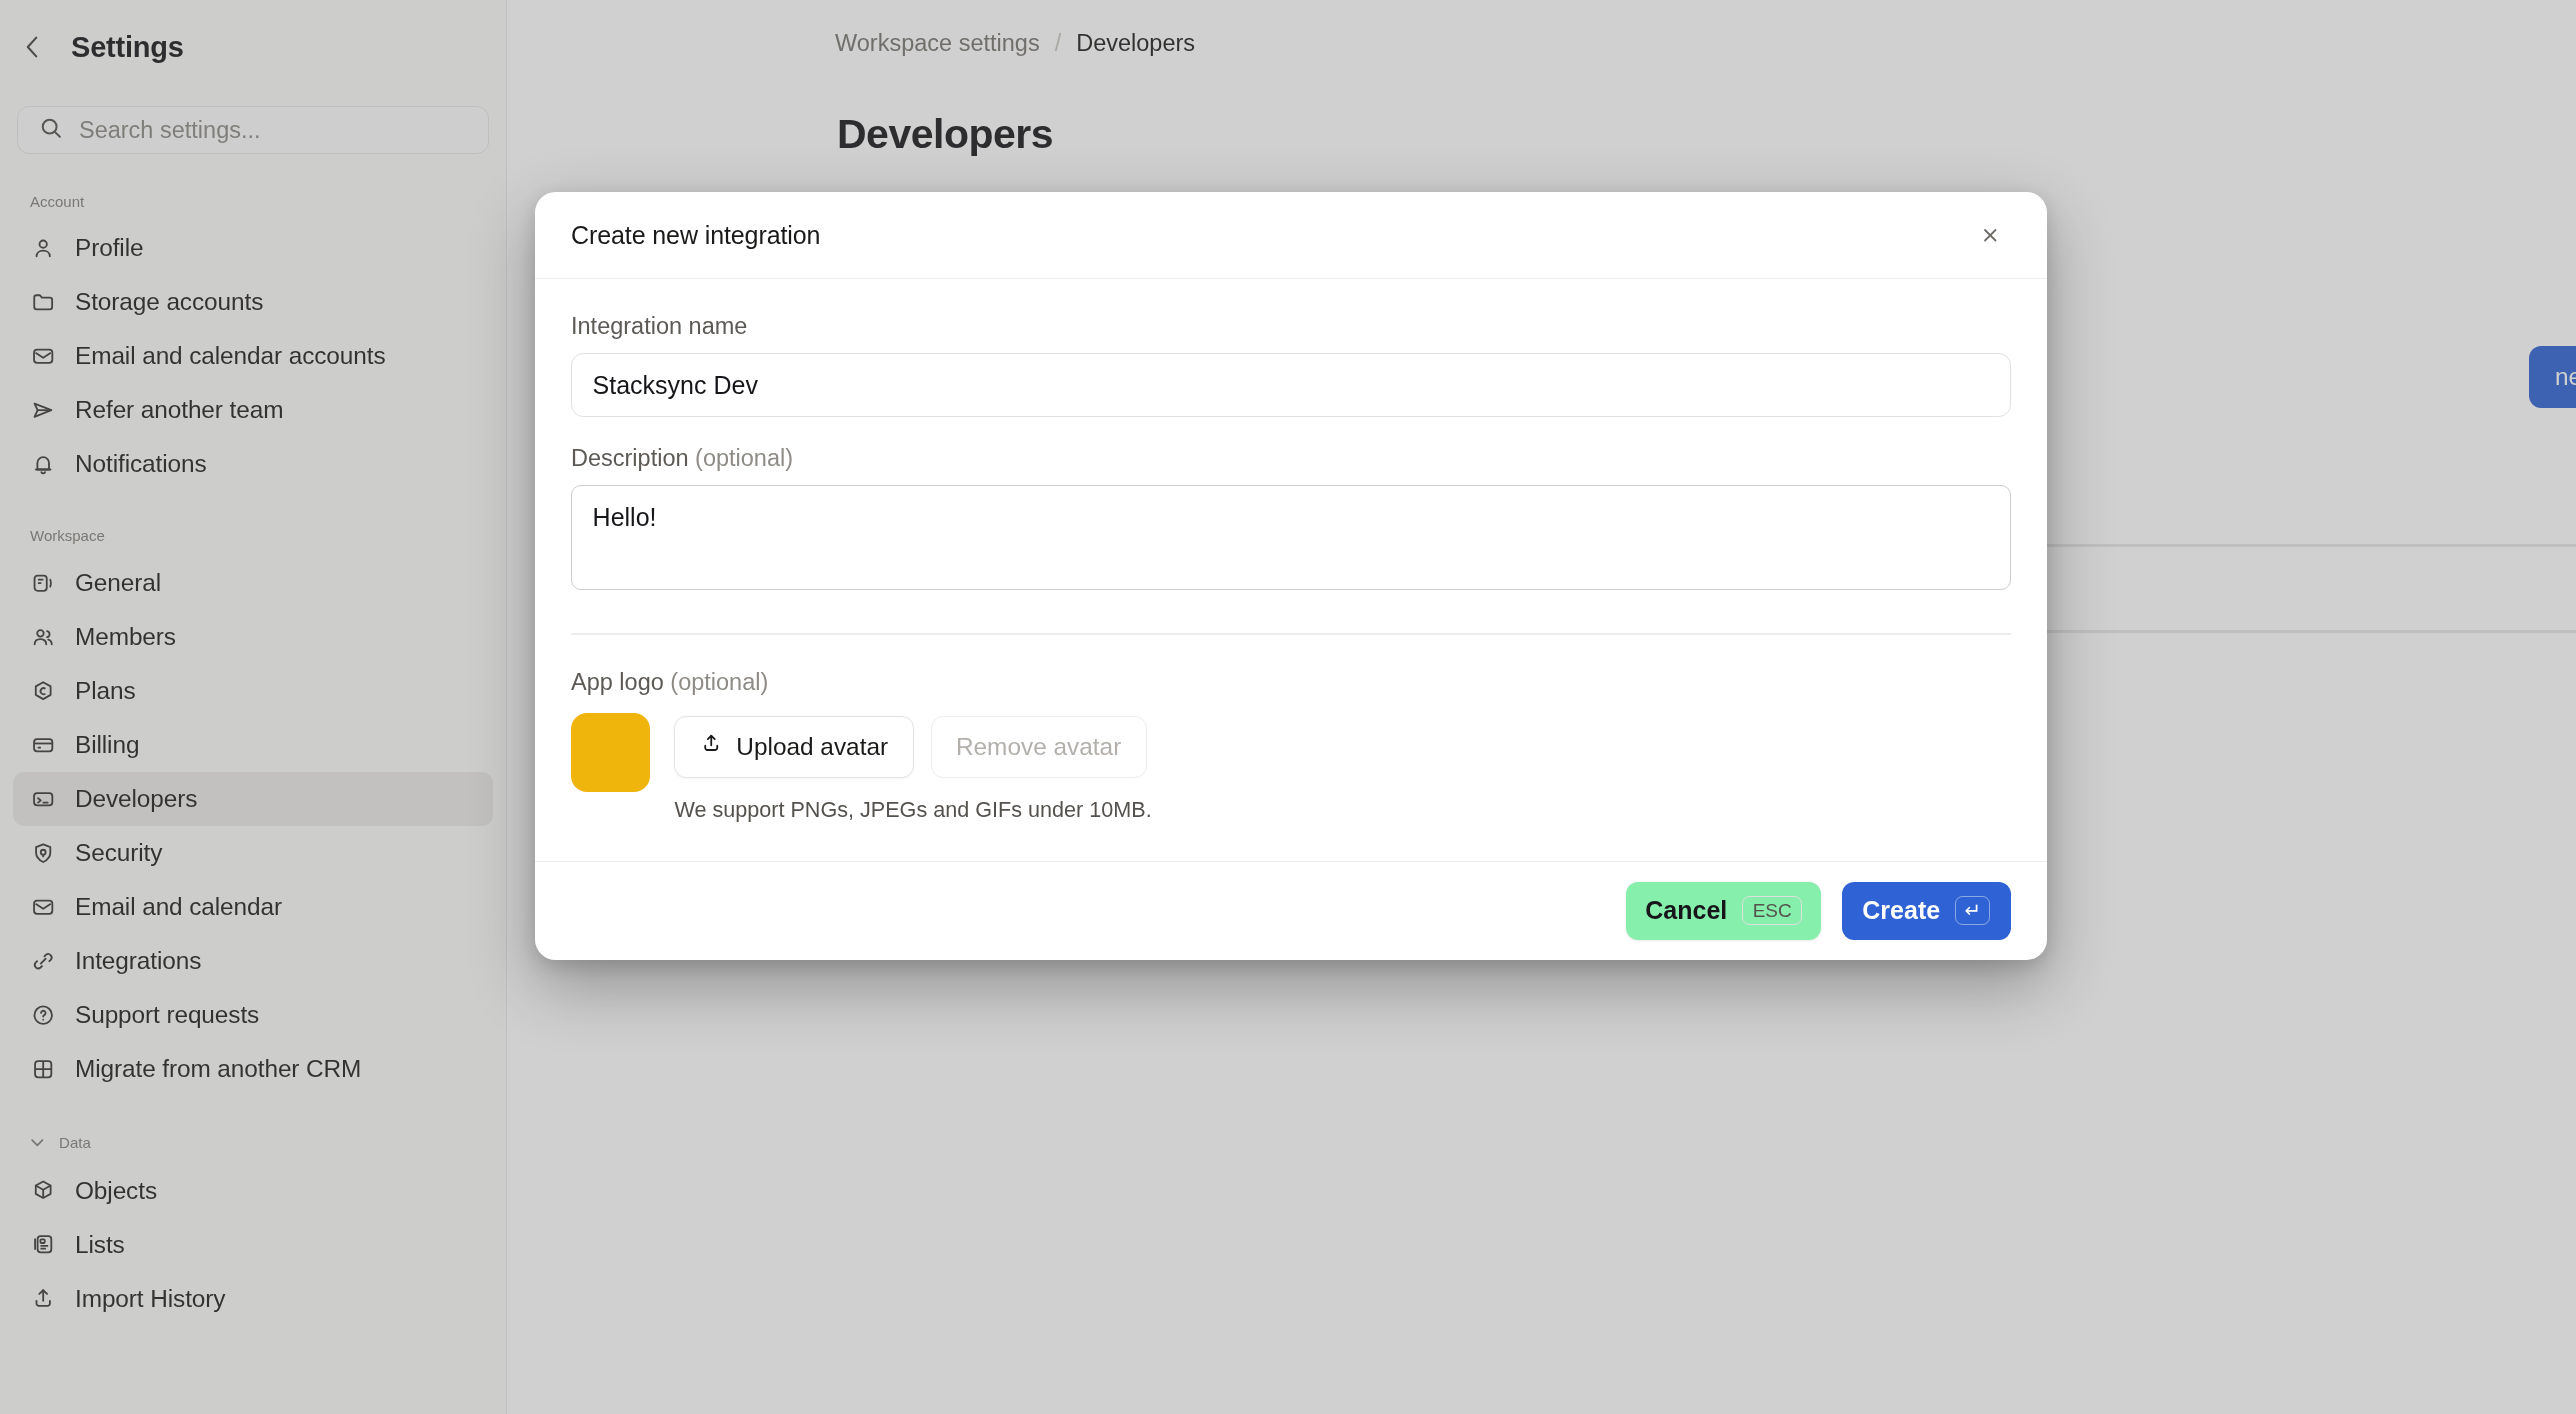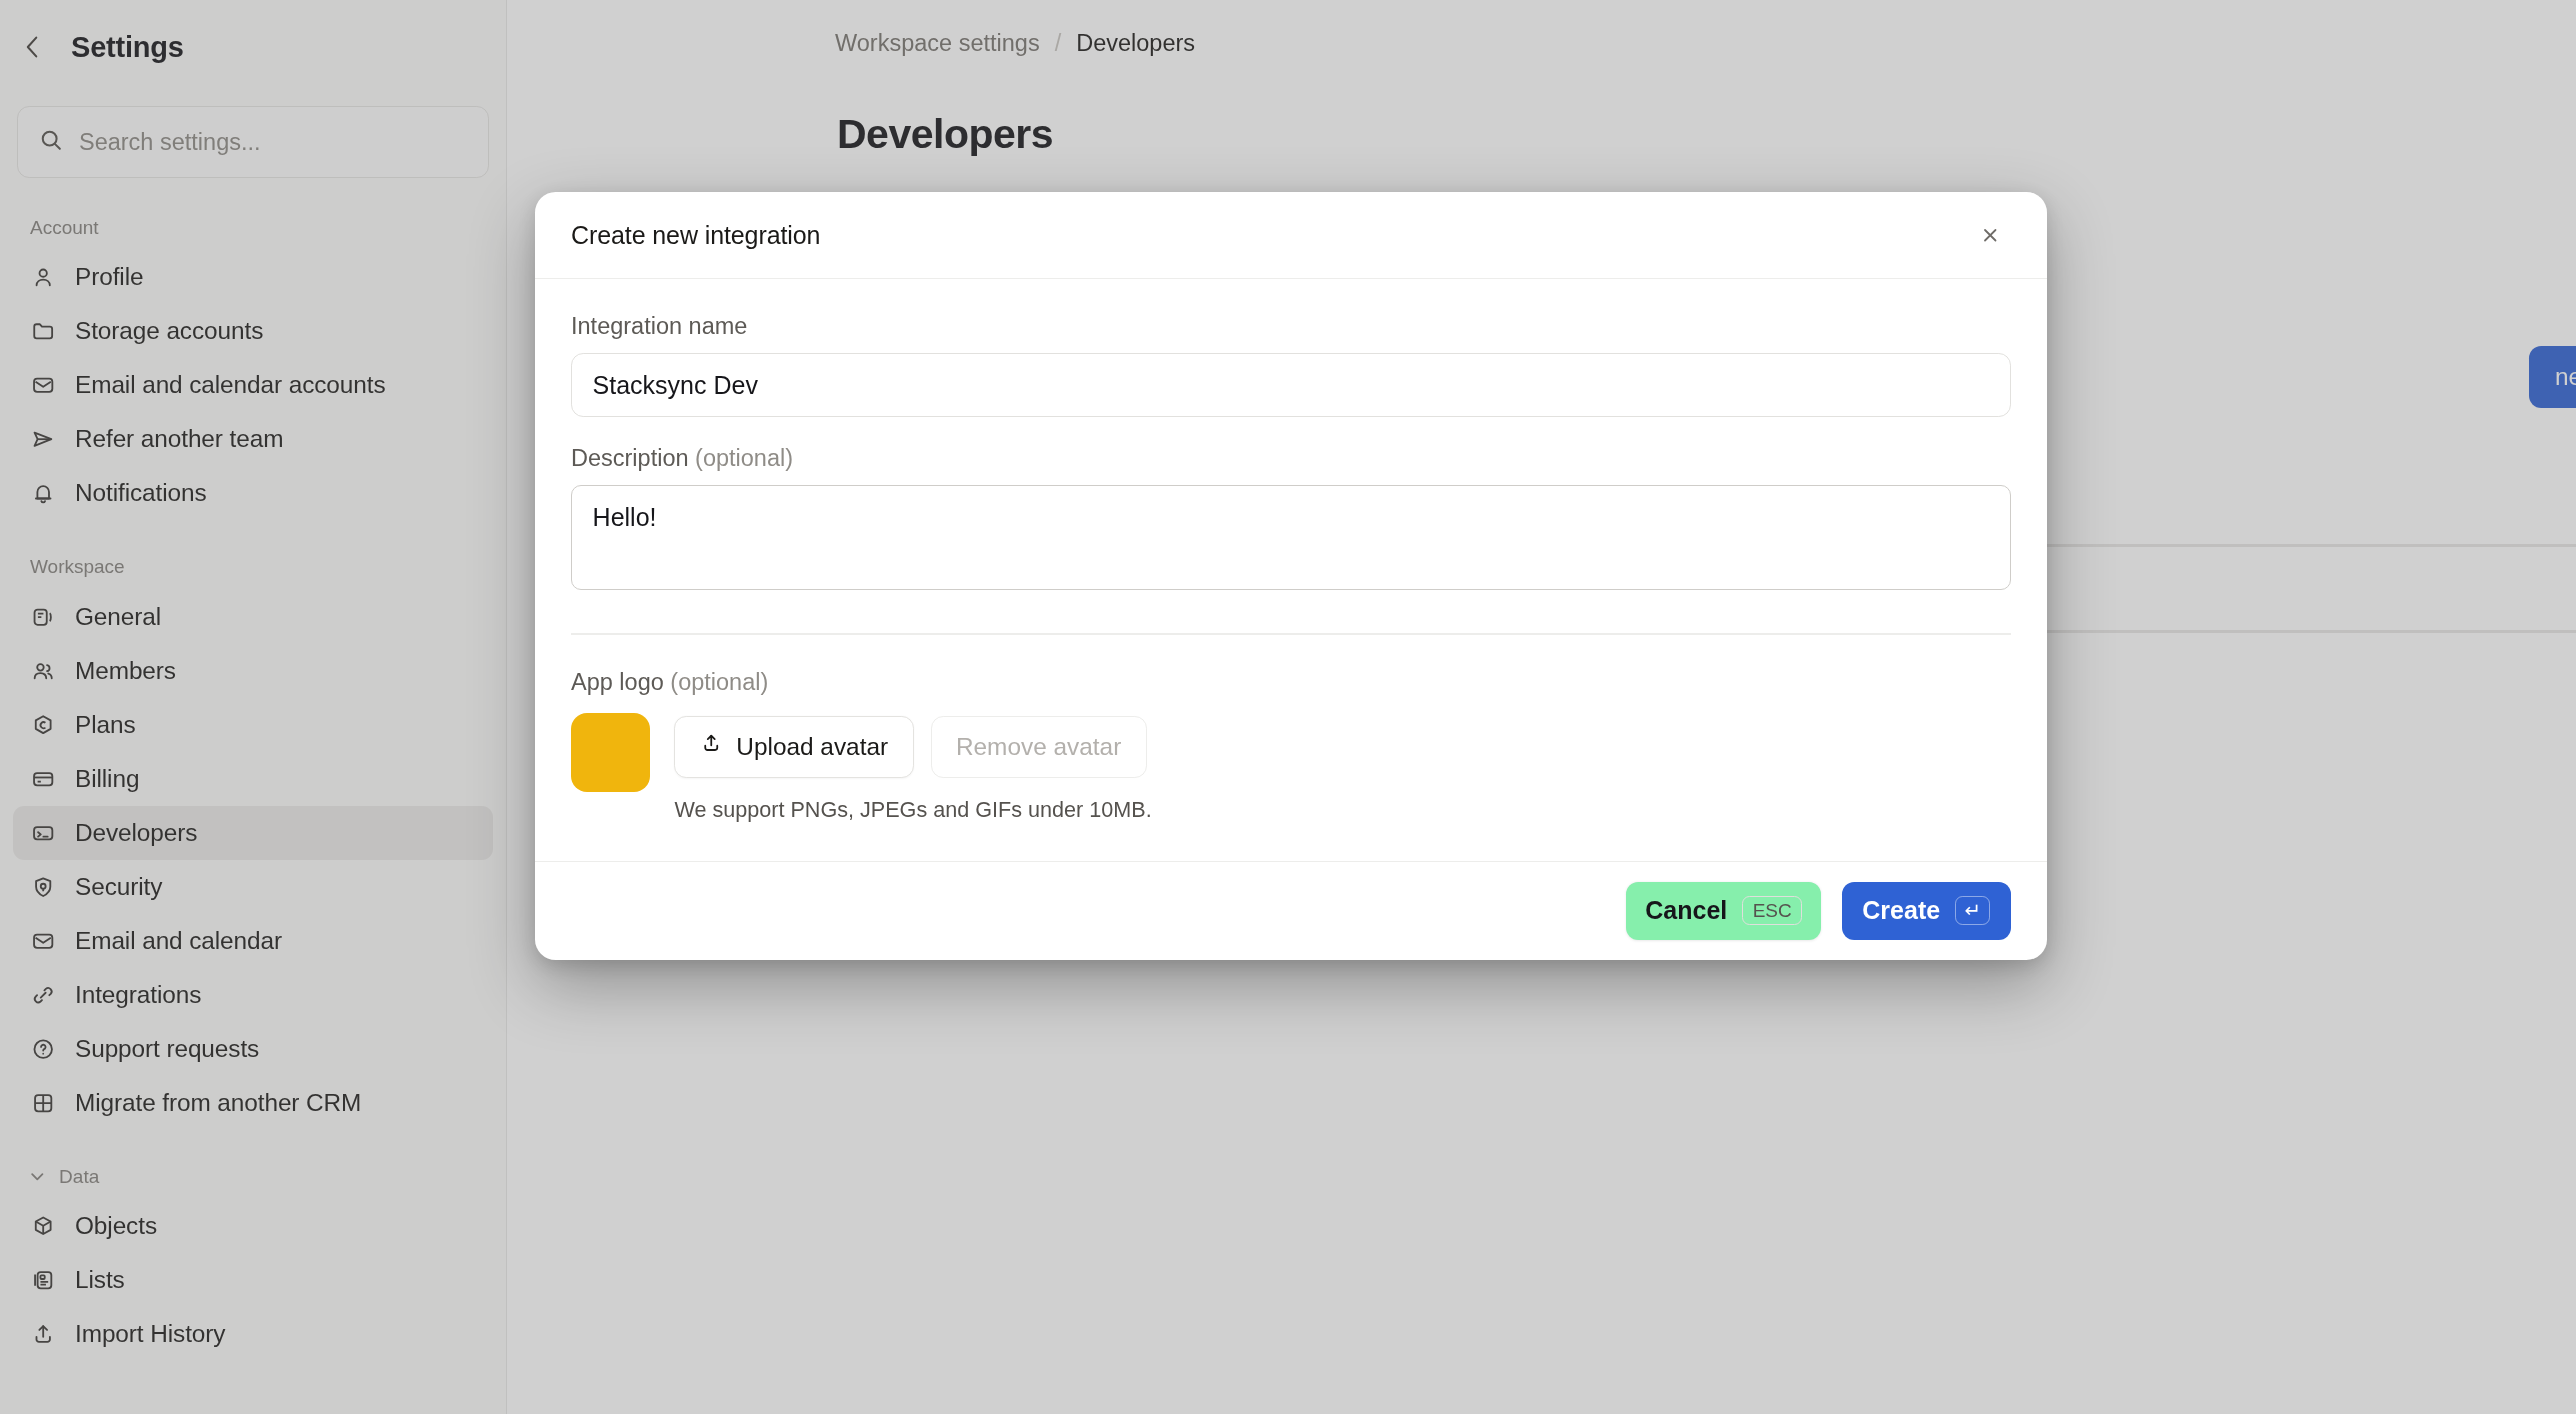--- a/index.html
+++ b/index.html
@@ -62,37 +62,37 @@
     color: #16161a;
     letter-spacing: -0.2px;
   }
 
   .search-wrap {
     padding: 0 17px;
     margin-top: 12.2px;
   }
 
   .search-box {
-    height: 72px;
+    height: 48px;
     border: 1.9px solid #e6e5e3;
     border-radius: 12.2px;
     display: flex;
     align-items: center;
     gap: 16px;
     padding: 0 20.6px;
     background: #fdfdfc;
   }
 
   .search-placeholder {
     font-size: 23.5px;
     color: #8d8a85;
   }
 
   .section-label {
-    font-size: 19px;
+    font-size: 15px;
     color: #85827d;
     padding: 0 30px;
     margin-top: 36px;
     margin-bottom: 11.3px;
     display: flex;
     align-items: center;
     gap: 11.3px;
   }
 
   .section-label.first { margin-top: 39px; }

